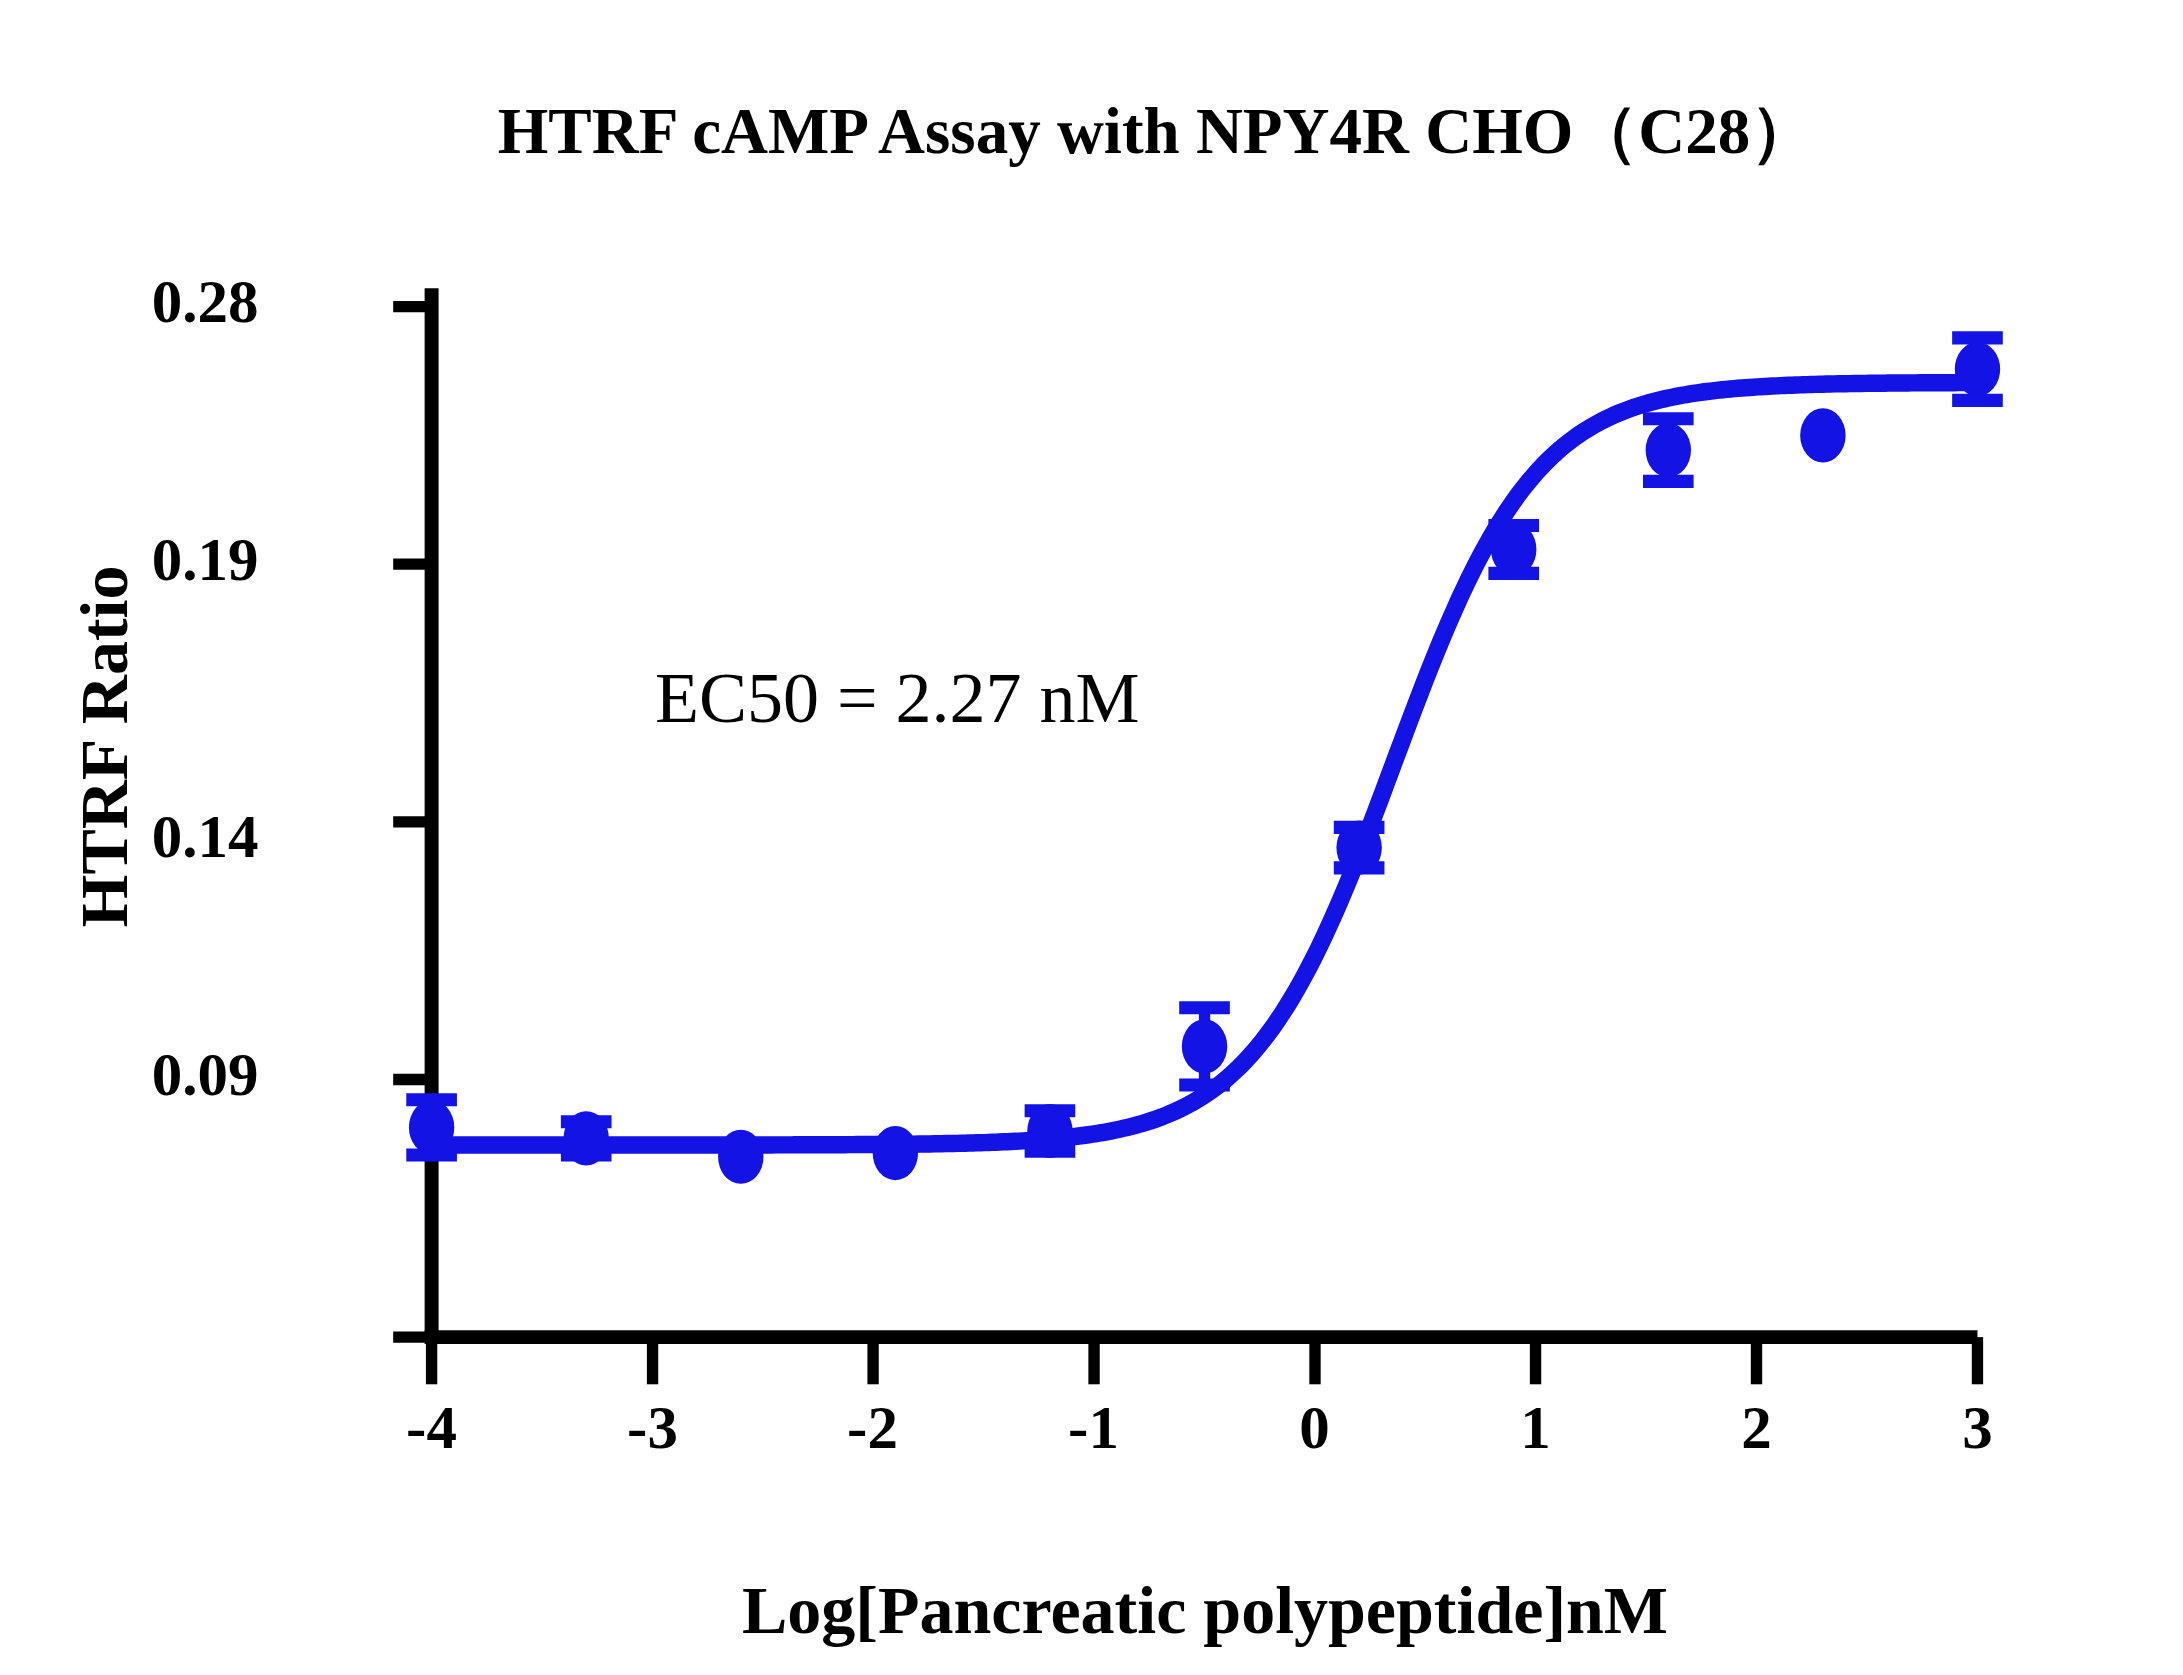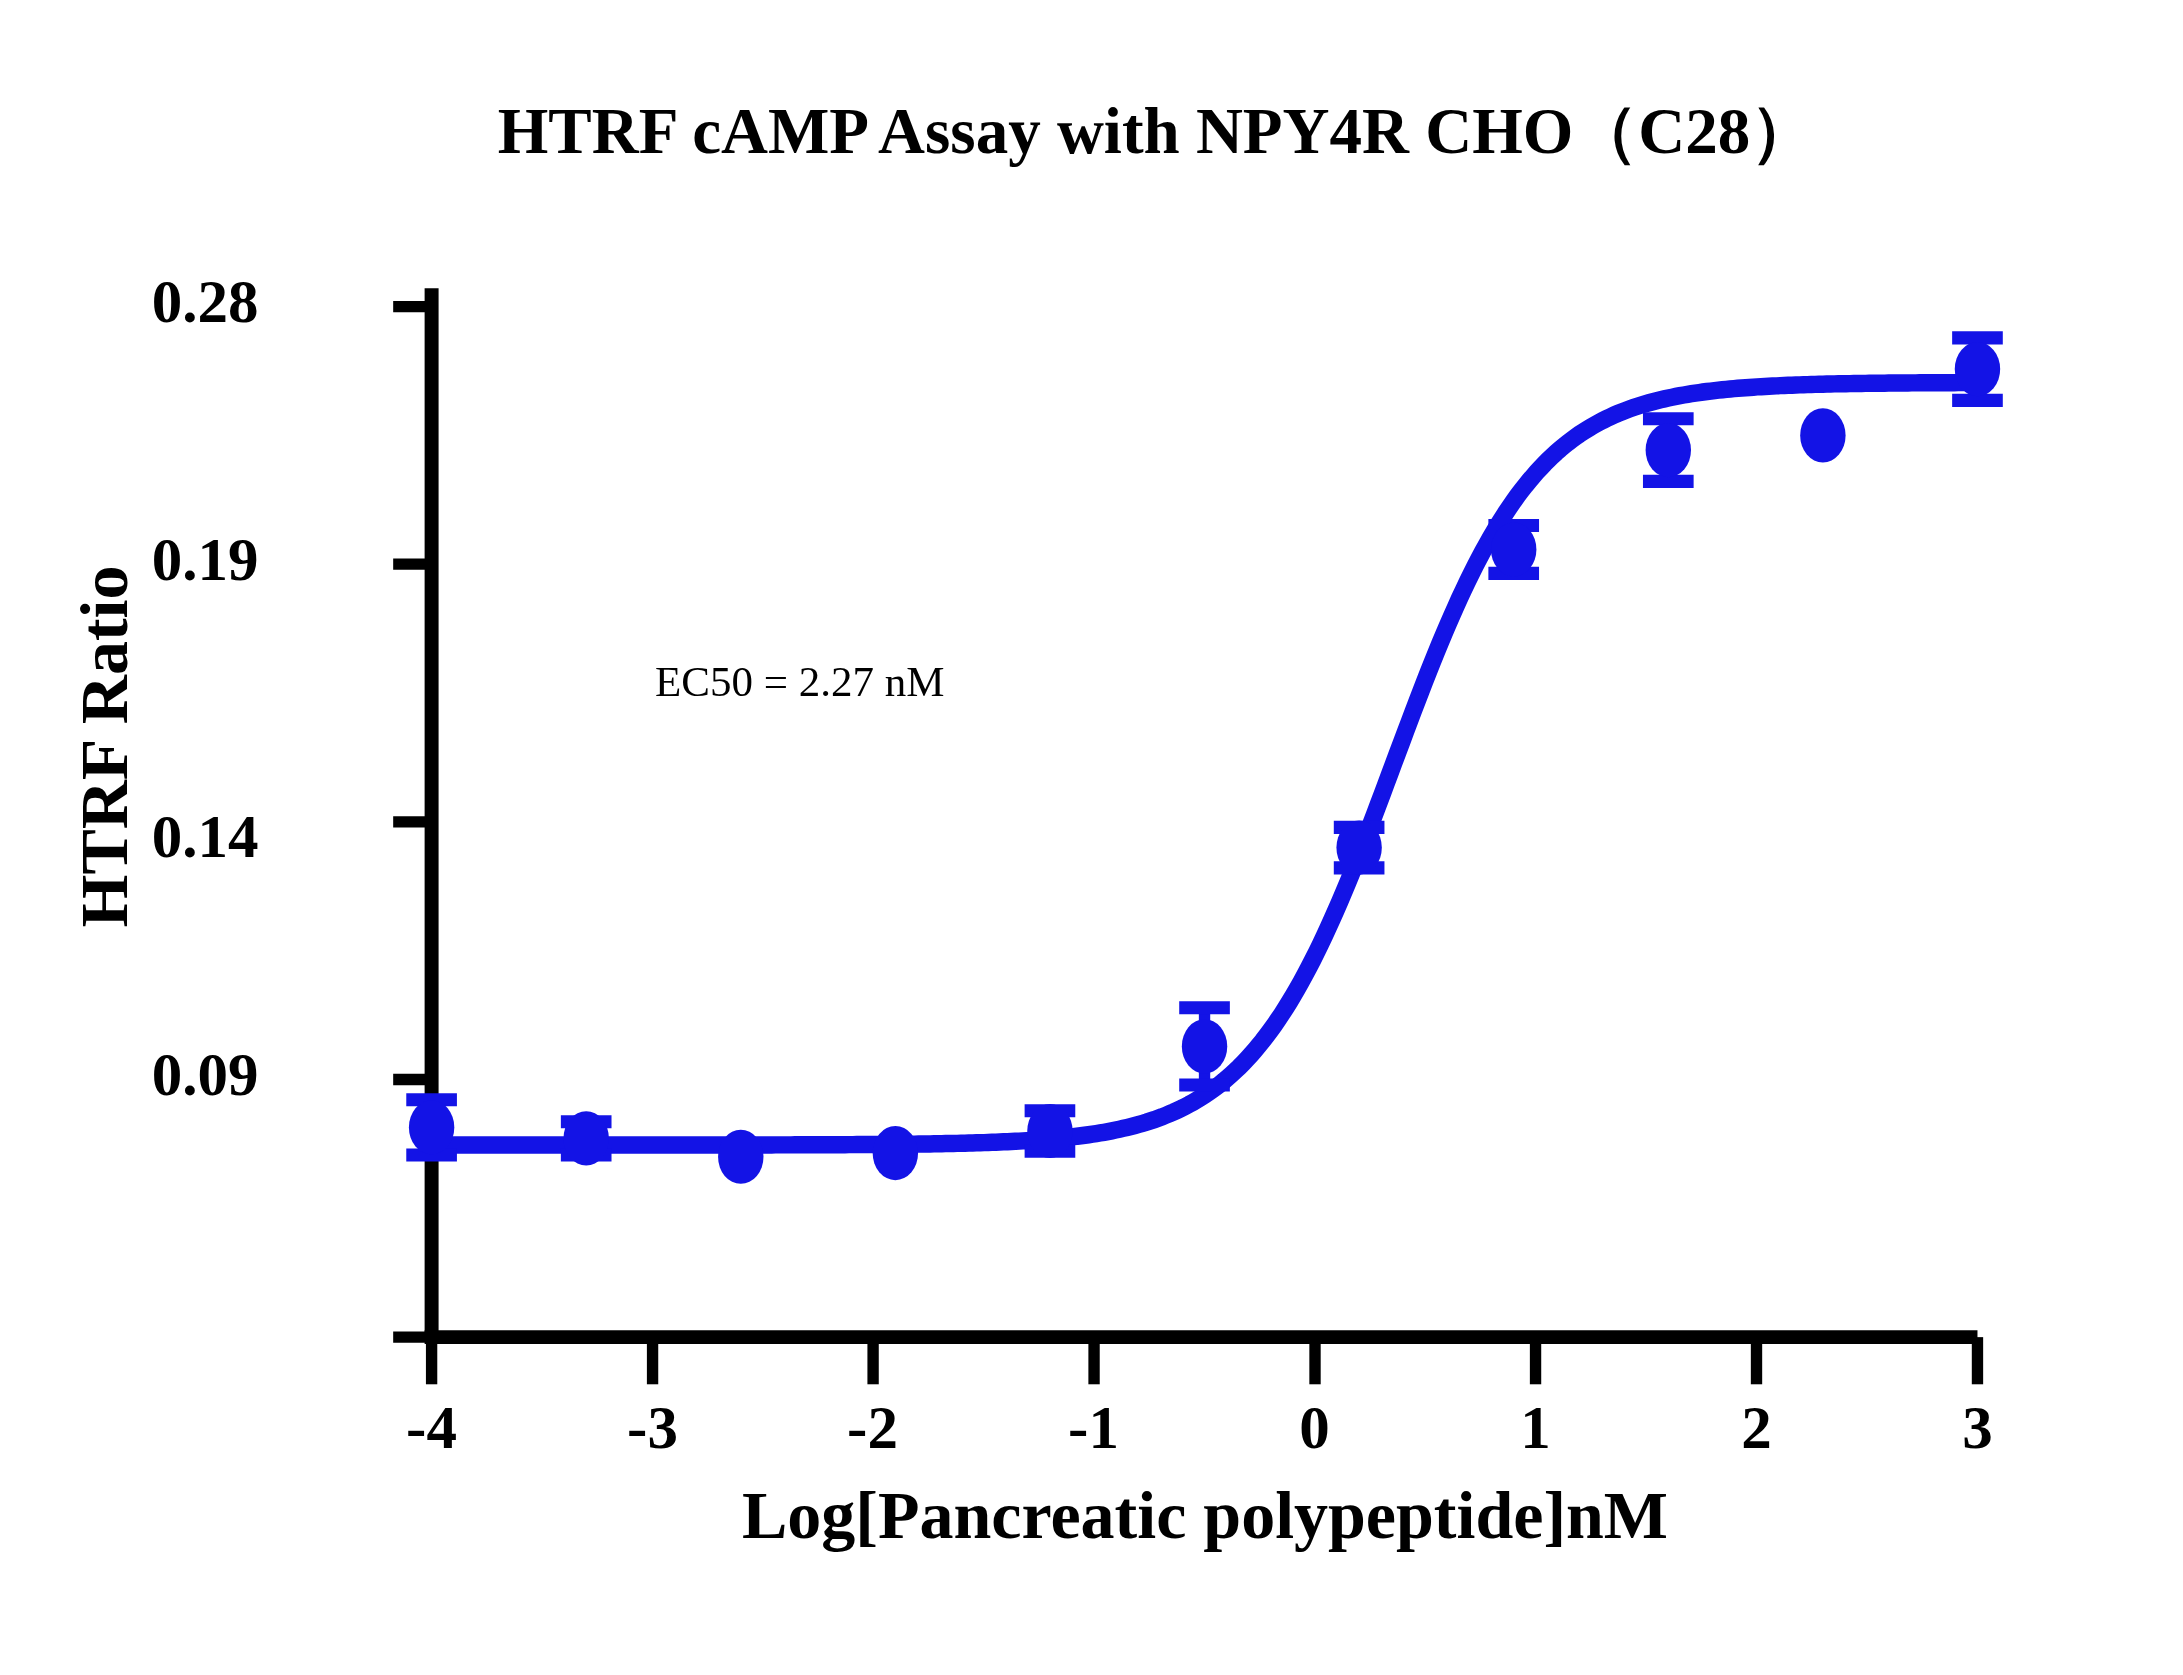--- a/index.html
+++ b/index.html
@@ -17,33 +17,33 @@
 
   .ytick-label{
     position:absolute; text-align:center; font-size:61px; font-weight:bold;
     font-family:"Liberation Serif",serif; width:306px;
   }
   .xtick-label{
     position:absolute; text-align:center; font-size:61px; font-weight:bold;
     font-family:"Liberation Serif",serif; width:131px;
   }
   #x-axis-title{
-    position:absolute; left:288px; top:1476px; width:1834px;
+    position:absolute; left:288px; top:1571px; width:1834px;
     text-align:center; font-size:68px; font-weight:bold;
     font-family:"Liberation Serif",serif; white-space:nowrap;
   }
   #y-axis-title{
     position:absolute; left:-201px; top:707px; width:611px;
     text-align:center; font-size:68px; font-weight:bold;
     font-family:"Liberation Serif",serif; white-space:nowrap;
     transform:rotate(-90deg); transform-origin:center center;
   }
   #ec50-annotation{
     position:absolute; left:655px; top:657px;
-    font-size:43px; font-family:"Liberation Serif",serif;
+    font-size:72px; font-family:"Liberation Serif",serif;
     white-space:nowrap;
   }
 </style>
 </head>
 <body>
 
 <div id="fig">
 
   <div id="chart-title">HTRF cAMP Assay with NPY4R CHO（C28）</div>
 

